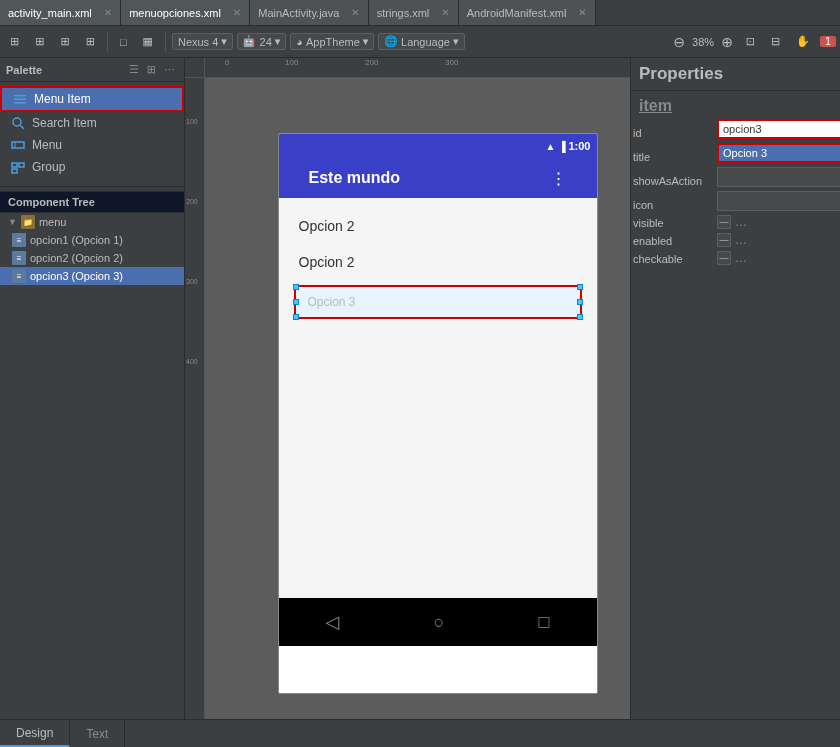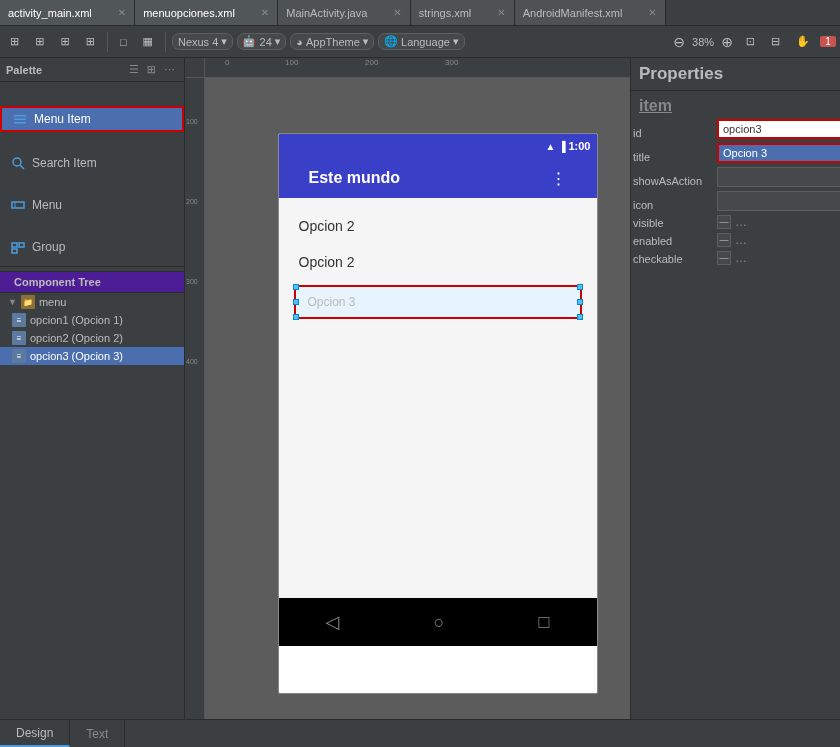--- a/index.html
+++ b/index.html
@@ -1,51 +1,51 @@
 <!DOCTYPE html>
 <html><head>
   <meta charset="utf-8">
   <style>
     * { box-sizing: border-box; margin: 0; padding: 0; }
     body { font-family: 'Segoe UI', Arial, sans-serif; font-size: 12px; background: #3c3f41; color: #bbbbbb; width: 840px; height: 747px; overflow: hidden; display: flex; flex-direction: column; }
 
     
     .tab-bar { display: flex; background: #3c3f41; border-bottom: 1px solid #2b2b2b; height: 26px; align-items: stretch; flex-shrink: 0; }
-    .tab { display: flex; align-items: center; padding: 2px 8px; background: #4e5254; border-right: 1px solid #2b2b2b; font-size: 11px; color: #bbbbbb; cursor: pointer; gap: 22px; white-space: nowrap; }
+    .tab { display: flex; align-items: center; padding: 2px 8px; background: #4e5254; border-right: 1px solid #2b2b2b; font-size: 11px; color: #bbbbbb; cursor: pointer; gap: 8px; white-space: nowrap; }
     .tab.active { background: #515658; color: #ffffff; }
     .tab-close { font-size: 10px; color: #888; margin-left: 4px; cursor: pointer; }
 
     
     .toolbar { display: flex; align-items: center; background: #3c3f41; border-bottom: 1px solid #2b2b2b; height: 32px; padding: 0 4px; gap: 4px; flex-shrink: 0; }
     .toolbar-btn { background: none; border: 1px solid transparent; color: #bbbbbb; padding: 2px 5px; cursor: pointer; font-size: 11px; border-radius: 2px; }
     .toolbar-sep { width: 1px; height: 20px; background: #555; margin: 0 2px; }
-    .device-selector { display: flex; align-items: center; gap: 3px; background: #45494a; border: 1px solid #5c5e60; border-radius: 7px; padding: 1px 5px; cursor: pointer; font-size: 11px; color: #bbbbbb; }
+    .device-selector { display: flex; align-items: center; gap: 3px; background: #45494a; border: 1px solid #5c5e60; border-radius: 2px; padding: 1px 5px; cursor: pointer; font-size: 11px; color: #bbbbbb; }
     .zoom-btn { background: none; border: none; color: #bbbbbb; cursor: pointer; font-size: 14px; padding: 0 3px; }
     .error-badge { background: #c75450; color: white; font-size: 10px; border-radius: 2px; padding: 0 4px; min-width: 16px; text-align: center; }
 
     
     .main-area { display: flex; flex: 1; overflow: hidden; }
 
     
     .left-panel { width: 185px; background: #3c3f41; border-right: 1px solid #2b2b2b; display: flex; flex-direction: column; flex-shrink: 0; }
     .panel-header { display: flex; align-items: center; justify-content: space-between; padding: 4px 6px; background: #3c3f41; border-bottom: 1px solid #2b2b2b; }
     .panel-title { font-size: 11px; font-weight: bold; color: #bbbbbb; }
     .panel-header-icons { display: flex; gap: 2px; }
     .panel-header-icon { background: none; border: none; color: #888; cursor: pointer; font-size: 11px; padding: 1px 3px; }
 
     .palette-items { padding: 4px 0; }
-    .palette-item { display: flex; align-items: center; gap: 6px; padding: 3px 10px; cursor: pointer; font-size: 12px; color: #bbbbbb; margin-top: 20px; }
+    .palette-item { display: flex; align-items: center; gap: 6px; padding: 3px 10px; cursor: pointer; font-size: 12px; color: #bbbbbb; }
     .palette-item.selected { background: #4b6eaf; color: white; border: 2px solid #cc0000; }
     .palette-item-icon { width: 16px; height: 16px; display: flex; align-items: center; justify-content: center; }
 
     .divider { height: 1px; background: #2b2b2b; margin: 4px 0; }
 
     
     .comp-tree { border-top: 1px solid #2b2b2b; padding: 0; }
-    .comp-tree-header { padding: 4px 14px; font-size: 11px; font-weight: bold; color: #bbbbbb; border-bottom: 1px solid #2b2b2b; background: #4c1d95; }
+    .comp-tree-header { padding: 4px 8px; font-size: 11px; font-weight: bold; color: #bbbbbb; border-bottom: 1px solid #2b2b2b; background: #0f172a; }
     .tree-item { display: flex; align-items: center; gap: 4px; padding: 2px 8px; cursor: pointer; font-size: 11px; color: #bbbbbb; }
     .tree-item.selected { background: #4b6eaf; color: white; }
     .tree-indent { padding-left: 12px; }
     .tree-arrow { font-size: 9px; color: #888; }
     .tree-icon { width: 14px; height: 14px; background: #5c7a9e; border-radius: 1px; display: inline-flex; align-items: center; justify-content: center; font-size: 8px; color: white; flex-shrink: 0; }
     .tree-icon-folder { background: #8a7038; }
     .tree-icon-menu { background: #5c7a9e; }
 
     .device-frame { width: 320px; background: white; border: 1px solid #888; border-radius: 2px; overflow: hidden; position: relative; margin-top: 30px; margin-left: 30px; }
     .device-status-bar { background: #3a3fc8; height: 24px; display: flex; align-items: center; justify-content: flex-end; padding: 0 6px; gap: 4px; }

